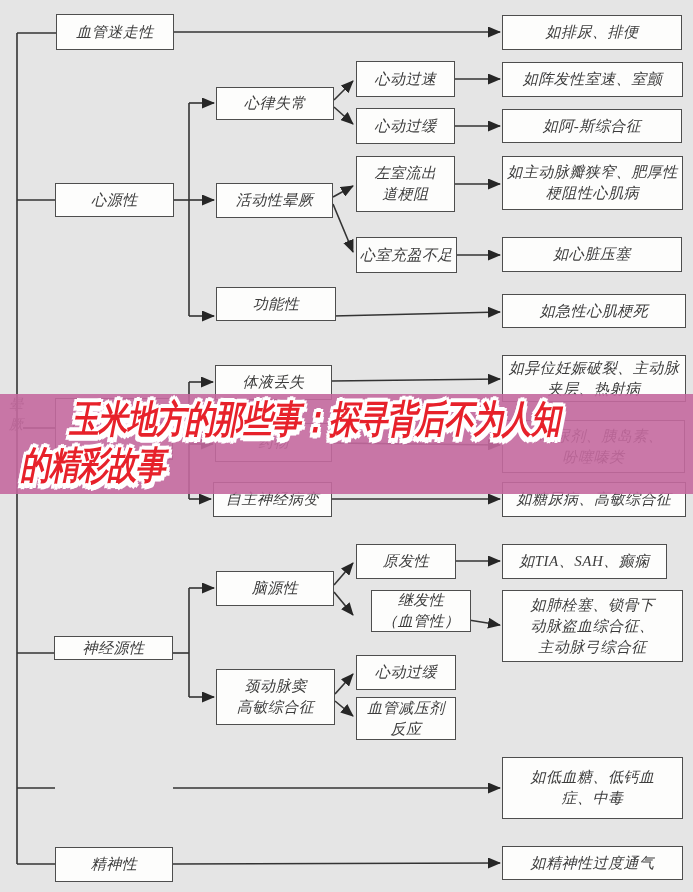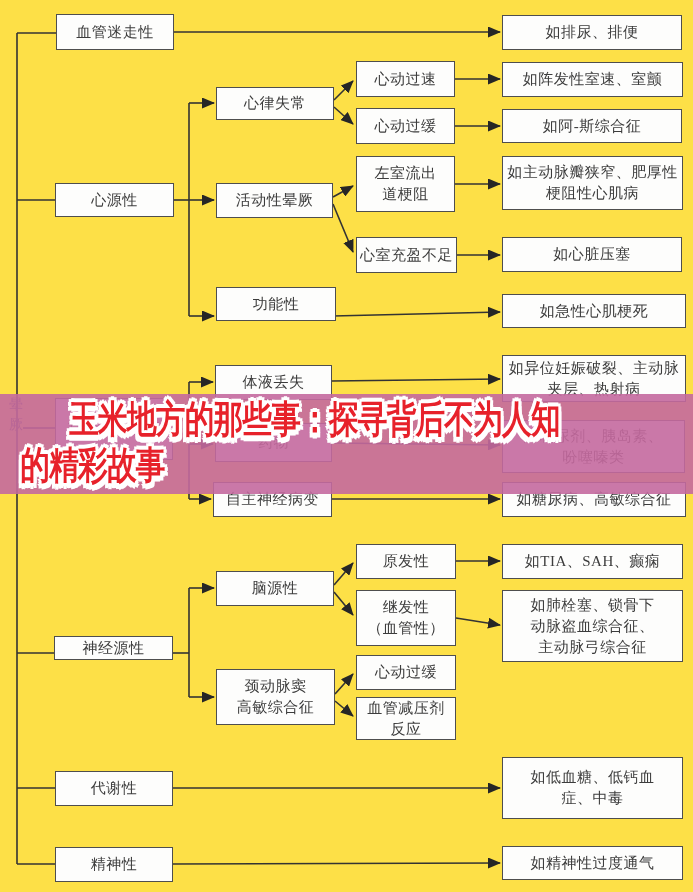--- a/index.html
+++ b/index.html
@@ -1,21 +1,22 @@
 <!DOCTYPE html>
 <html><head>
 <meta charset="utf-8">
 <style>
   html,body{margin:0;padding:0;}
   #stage{
     position:relative;
     width:693px;height:892px;
-    background:#fde047;
+    background:#e5e5e5;
     font-family:"Liberation Serif","DejaVu Serif",serif;
     overflow:hidden;
+    font-style:italic;
   }
   #lines{position:absolute;left:0;top:0;z-index:1;}
   .box{
     position:absolute;
     box-sizing:border-box;
     background:#fdfdfc;
     border:1.6px solid #4e4e4e;
     color:#3c3c3c;
     display:flex;align-items:center;justify-content:center;
     text-align:center;
@@ -123,58 +124,57 @@
     </g>
   </svg>
 
   <div class="root-label">晕
 厥</div>
 
   <div class="box" style="left:56px;top:14px;width:118px;height:36px">血管迷走性</div>
   <div class="box" style="left:55px;top:183px;width:119px;height:34px">心源性</div>
   <div class="box" style="left:55px;top:398px;width:118px;height:62px">直立性低血压</div>
   <div class="box" style="left:54px;top:636px;width:119px;height:24px">神经源性</div>
-  <div class="box" style="left:55px;top:771px;width:118px;height:35px">代谢性</div>
   <div class="box" style="left:55px;top:847px;width:118px;height:35px">精神性</div>
 
   <div class="box" style="left:216px;top:87px;width:118px;height:33px">心律失常</div>
   <div class="box" style="left:216px;top:183px;width:117px;height:35px">活动性晕厥</div>
   <div class="box" style="left:216px;top:287px;width:120px;height:34px">功能性</div>
   <div class="box" style="left:215px;top:365px;width:117px;height:35px">体液丢失</div>
   <div class="box" style="left:215px;top:423px;width:117px;height:39px">药物</div>
   <div class="box" style="left:213px;top:482px;width:119px;height:35px">自主神经病变</div>
   <div class="box" style="left:216px;top:571px;width:118px;height:35px">脑源性</div>
   <div class="box" style="left:216px;top:669px;width:119px;height:56px">颈动脉窦
 高敏综合征</div>
 
   <div class="box" style="left:356px;top:61px;width:99px;height:36px">心动过速</div>
   <div class="box" style="left:356px;top:108px;width:99px;height:36px">心动过缓</div>
   <div class="box" style="left:356px;top:156px;width:99px;height:56px">左室流出
 道梗阻</div>
   <div class="box" style="left:356px;top:237px;width:101px;height:36px">心室充盈不足</div>
   <div class="box" style="left:356px;top:544px;width:100px;height:35px">原发性</div>
-  <div class="box" style="left:356px;top:590px;width:100px;height:56px">继发性
+  <div class="box" style="left:371px;top:590px;width:100px;height:42px">继发性
 （血管性）</div>
   <div class="box" style="left:356px;top:655px;width:100px;height:35px">心动过缓</div>
   <div class="box" style="left:356px;top:697px;width:100px;height:43px">血管减压剂
 反应</div>
 
   <div class="box" style="left:502px;top:15px;width:180px;height:35px">如排尿、排便</div>
   <div class="box" style="left:502px;top:62px;width:181px;height:35px">如阵发性室速、室颤</div>
   <div class="box" style="left:502px;top:109px;width:180px;height:34px">如阿-斯综合征</div>
   <div class="box" style="left:502px;top:156px;width:181px;height:54px">如主动脉瓣狭窄、肥厚性
 梗阻性心肌病</div>
   <div class="box" style="left:502px;top:237px;width:180px;height:35px">如心脏压塞</div>
   <div class="box" style="left:502px;top:294px;width:184px;height:34px">如急性心肌梗死</div>
   <div class="box" style="left:502px;top:355px;width:184px;height:47px">如异位妊娠破裂、主动脉
 夹层、热射病</div>
   <div class="box" style="left:502px;top:420px;width:183px;height:53px">如利尿剂、胰岛素、
 吩噻嗪类</div>
   <div class="box" style="left:502px;top:482px;width:184px;height:35px">如糖尿病、高敏综合征</div>
-  <div class="box" style="left:502px;top:544px;width:181px;height:35px">如TIA、SAH、癫痫</div>
+  <div class="box" style="left:502px;top:544px;width:165px;height:35px">如TIA、SAH、癫痫</div>
   <div class="box" style="left:502px;top:590px;width:181px;height:72px">如肺栓塞、锁骨下
 动脉盗血综合征、
 主动脉弓综合征</div>
   <div class="box" style="left:502px;top:757px;width:181px;height:62px">如低血糖、低钙血
 症、中毒</div>
   <div class="box" style="left:502px;top:846px;width:181px;height:34px">如精神性过度通气</div>
 
   <div class="band"></div>
   <div class="band-text">
     <div><span class="tline">玉米地方的那些事：探寻背后不为人知</span></div>

